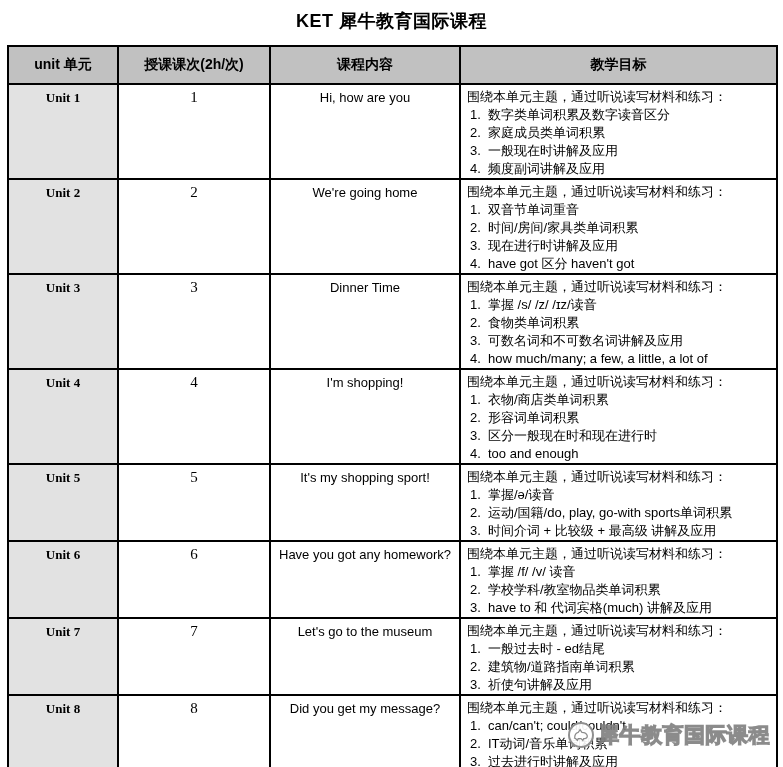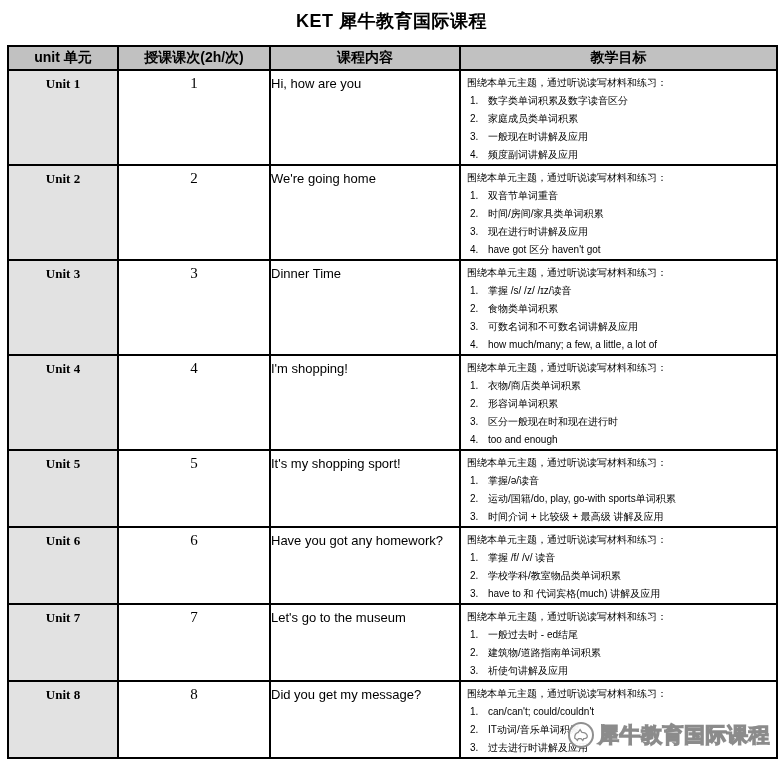--- a/index.html
+++ b/index.html
@@ -33,43 +33,43 @@
     vertical-align: top;
     overflow: hidden;
   }
   table.syllabus th {
     background: var(--header-bg, #c1c1c1);
     font-size: 14px;
     font-weight: bold;
     height: 23px;
     vertical-align: middle;
     text-align: center;
-    padding: 2px;
+    padding: 9px;
   }
   td.c-unit {
     background: var(--unit-bg, #e2e2e2);
     font-weight: bold;
     text-align: center;
     font-size: 13px;
     padding-top: 5px;
     font-family: Liberation Serif, serif;
   }
   td.c-session {
     text-align: center;
     font-family: "Liberation Serif", serif;
     font-size: 15px;
     padding-top: 4px;
   }
   td.c-content {
-    text-align: left;
+    text-align: center;
     font-size: 13px;
     padding-top: 5px;
   }
   td.c-goals {
-    font-size: 10px;
+    font-size: 13px;
     line-height: 18px;
     padding: 3px 4px 0 6px;
   }
   .goal-list { list-style: none; }
   .goal-item { display: flex; }
   .goal-num { flex: 0 0 21px; padding-left: 3px; }
   .goal-text { flex: 1 1 auto; }
   
   tbody.rows tr:nth-child(1) { height: 92px; }
   tbody.rows tr:nth-child(2) { height: 91px; padding-left: 28px; }

